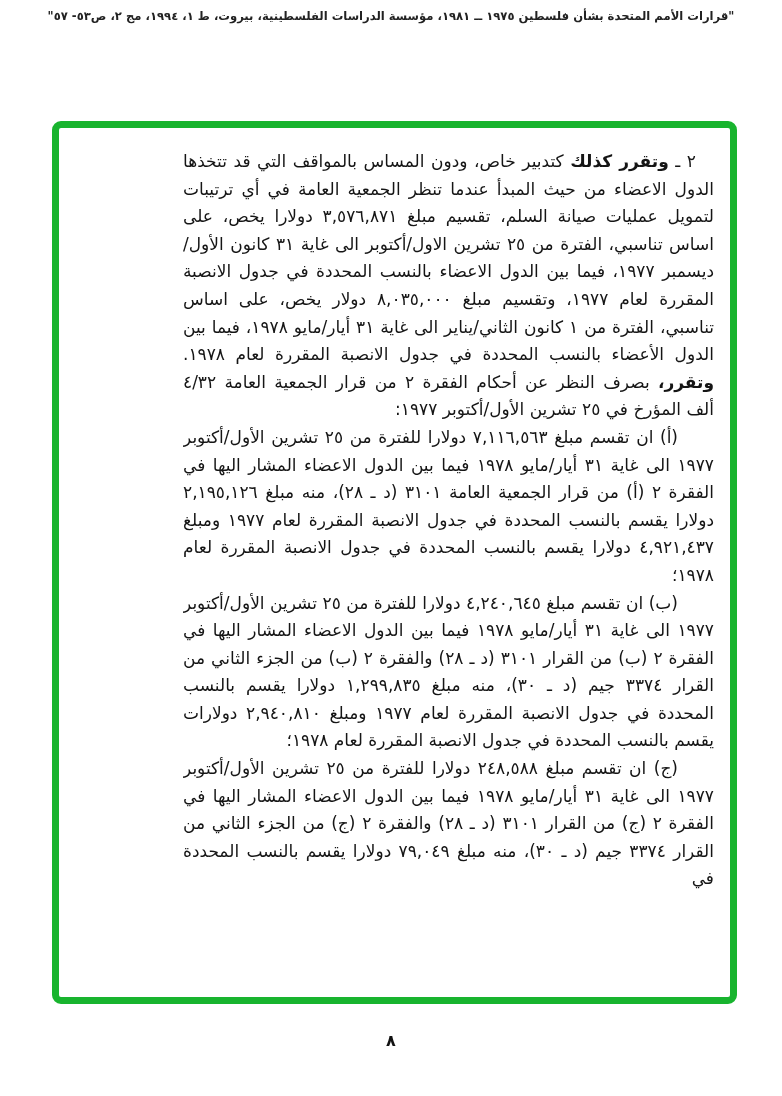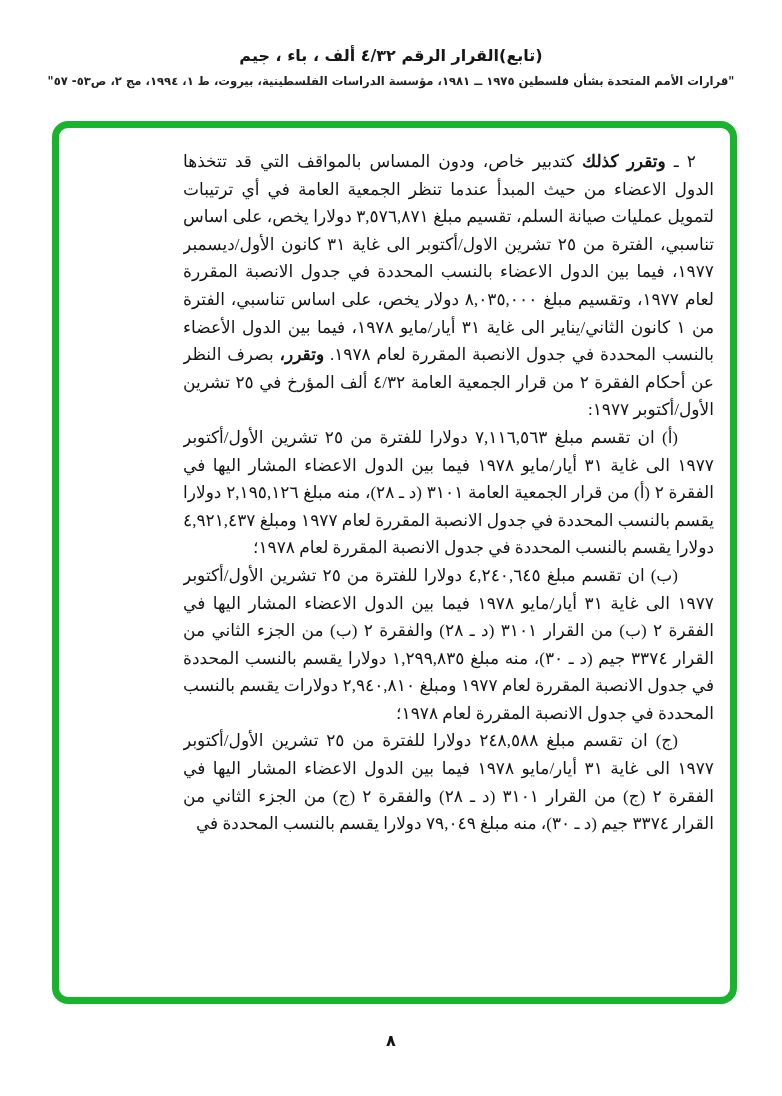--- a/index.html
+++ b/index.html
@@ -27,23 +27,22 @@
     font-size:11.6px;
     font-weight:bold;
     color:#222;
   }
   .green-box{
     position:absolute;
     left:52px;top:121px;
     width:685px;height:883px;
     box-sizing:border-box;
     border:7px solid #18b42e;
-    border-radius:16px;
+    border-radius:9px;
     background:#ffffff;
-    font-family:Liberation Serif, serif;
   }
   .text-col{
     position:absolute;
     top:20px;right:16px;
     width:531px;height:840px;
     overflow:hidden;
     direction:rtl;
     text-align:justify;
     font-size:17px;
     line-height:27.6px;
@@ -61,21 +60,20 @@
     font-weight:bold;
     color:#111;
   }
 </style>
 </head>
 <body>
 
 <div class="page">
 
   <div class="header">
-    <div class="doc-title">(تابع)القرار الرقم ٤/٣٢ ألف ، باء ، جيم</div>
     <div class="doc-citation">"قرارات الأمم المتحدة بشأن فلسطين ١٩٧٥ ــ ١٩٨١، مؤسسة الدراسات الفلسطينية، بيروت، ط ١، ١٩٩٤، مج ٢، ص٥٣- ٥٧"</div>
   </div>
 
   <div class="green-box">
     <div class="text-col">
 
       <p class="para-main"><span>٢ ـ </span><span class="bold-term">وتقرر كذلك</span><span> كتدبير خاص، ودون المساس بالمواقف التي قد تتخذها الدول الاعضاء من حيث المبدأ عندما تنظر الجمعية العامة في أي ترتيبات لتمويل عمليات صيانة السلم، تقسيم مبلغ ٣,٥٧٦,٨٧١ دولارا يخص، على اساس تناسبي، الفترة من ٢٥ تشرين الاول/أكتوبر الى غاية ٣١ كانون الأول/ديسمبر ١٩٧٧، فيما بين الدول الاعضاء بالنسب المحددة في جدول الانصبة المقررة لعام ١٩٧٧، وتقسيم مبلغ ٨,٠٣٥,٠٠٠ دولار يخص، على اساس تناسبي، الفترة من ١ كانون الثاني/يناير الى غاية ٣١ أيار/مايو ١٩٧٨، فيما بين الدول الأعضاء بالنسب المحددة في جدول الانصبة المقررة لعام ١٩٧٨. </span><span class="bold-term">وتقرر،</span><span> بصرف النظر عن أحكام الفقرة ٢ من قرار الجمعية العامة ٤/٣٢ ألف المؤرخ في ٢٥ تشرين الأول/أكتوبر ١٩٧٧:</span></p>
 
       <p class="para-sub"><span>(أ)</span><span> ان تقسم مبلغ ٧,١١٦,٥٦٣ دولارا للفترة من ٢٥ تشرين الأول/أكتوبر ١٩٧٧ الى غاية ٣١ أيار/مايو ١٩٧٨ فيما بين الدول الاعضاء المشار اليها في الفقرة ٢ (أ) من قرار الجمعية العامة ٣١٠١ (د ـ ٢٨)، منه مبلغ ٢,١٩٥,١٢٦ دولارا يقسم بالنسب المحددة في جدول الانصبة المقررة لعام ١٩٧٧ ومبلغ ٤,٩٢١,٤٣٧ دولارا يقسم بالنسب المحددة في جدول الانصبة المقررة لعام ١٩٧٨؛</span></p>
 

